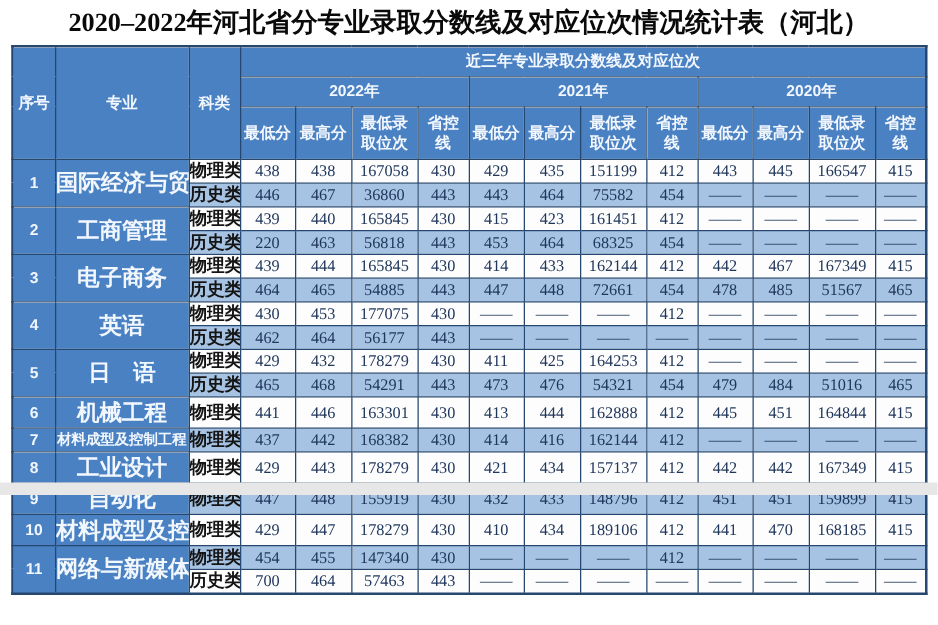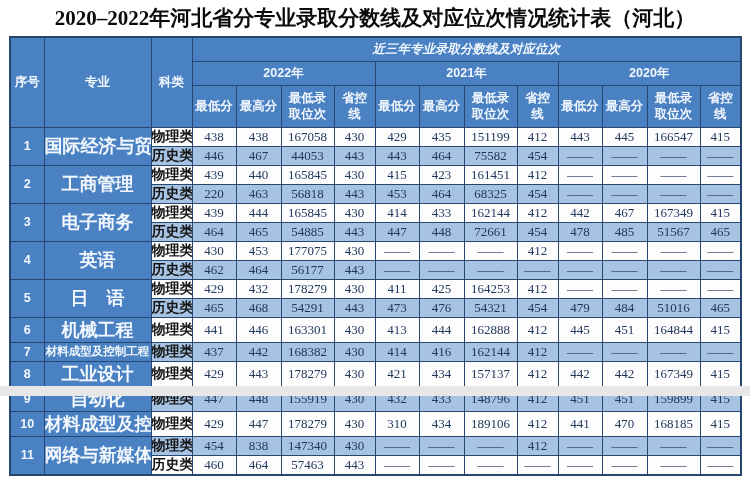--- a/index.html
+++ b/index.html
@@ -44,21 +44,21 @@
     padding: 0;
     overflow: hidden;
     white-space: nowrap;
   }
   thead th {
     background: var(--header-blue);
     color: var(--header-text);
     font-size: 12.5px;
     font-weight: bold;
   }
-  .group-row th.group-header { height: 24px; font-style: italic; }
+  .group-row th.group-header { height: 24px; }
   .year-row th { height: 24px; }
   .metric-row th { height: 42px; line-height: 1.3; white-space: normal; padding: 0 2px; }
   tbody td { height: 19px; font-family: "Liberation Serif", serif; font-size: 13px; color: var(--data-text); }
   tbody tr.even td.cat, tbody tr.even td.val { background: var(--row-white); }
   tbody tr.odd  td.cat, tbody tr.odd  td.val { background: var(--row-blue); }
   td.label {
     background: var(--header-blue);
     color: var(--header-text);
     font-family: "Liberation Sans", sans-serif;
     font-weight: bold;
@@ -152,21 +152,21 @@
           <td class="val">412</td>
           <td class="val">443</td>
           <td class="val">445</td>
           <td class="val">166547</td>
           <td class="val">415</td>
         </tr>
         <tr class="odd">
           <td class="cat">历史类</td>
           <td class="val">446</td>
           <td class="val">467</td>
-          <td class="val">44053</td>
+          <td class="val">36860</td>
           <td class="val">443</td>
           <td class="val">443</td>
           <td class="val">464</td>
           <td class="val">75582</td>
           <td class="val">454</td>
           <td class="val">——</td>
           <td class="val">——</td>
           <td class="val">——</td>
           <td class="val">——</td>
         </tr>
@@ -367,49 +367,49 @@
           <td class="val">415</td>
         </tr>
         <tr class="even">
           <td rowspan="1" class="label idx">10</td>
           <td rowspan="1" class="label major">材料成型及控制工程</td>
           <td class="cat">物理类</td>
           <td class="val">429</td>
           <td class="val">447</td>
           <td class="val">178279</td>
           <td class="val">430</td>
-          <td class="val">310</td>
+          <td class="val">410</td>
           <td class="val">434</td>
           <td class="val">189106</td>
           <td class="val">412</td>
           <td class="val">441</td>
           <td class="val">470</td>
           <td class="val">168185</td>
           <td class="val">415</td>
         </tr>
         <tr class="odd">
           <td rowspan="2" class="label idx">11</td>
           <td rowspan="2" class="label major">网络与新媒体</td>
           <td class="cat">物理类</td>
           <td class="val">454</td>
-          <td class="val">838</td>
+          <td class="val">455</td>
           <td class="val">147340</td>
           <td class="val">430</td>
           <td class="val">——</td>
           <td class="val">——</td>
           <td class="val">——</td>
           <td class="val">412</td>
           <td class="val">——</td>
           <td class="val">——</td>
           <td class="val">——</td>
           <td class="val">——</td>
         </tr>
         <tr class="even">
           <td class="cat">历史类</td>
-          <td class="val">460</td>
+          <td class="val">700</td>
           <td class="val">464</td>
           <td class="val">57463</td>
           <td class="val">443</td>
           <td class="val">——</td>
           <td class="val">——</td>
           <td class="val">——</td>
           <td class="val">——</td>
           <td class="val">——</td>
           <td class="val">——</td>
           <td class="val">——</td>

